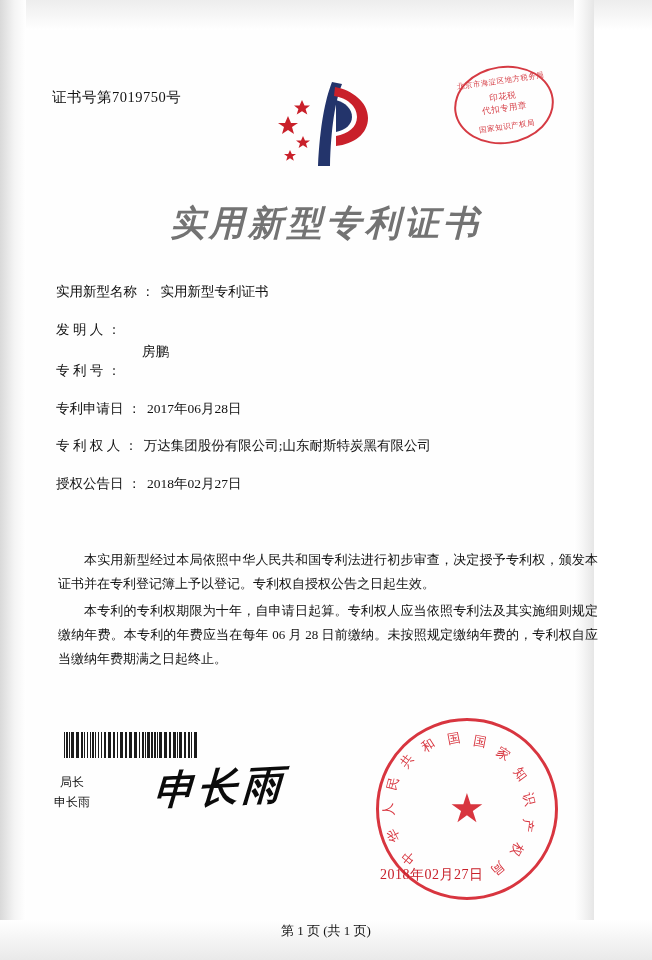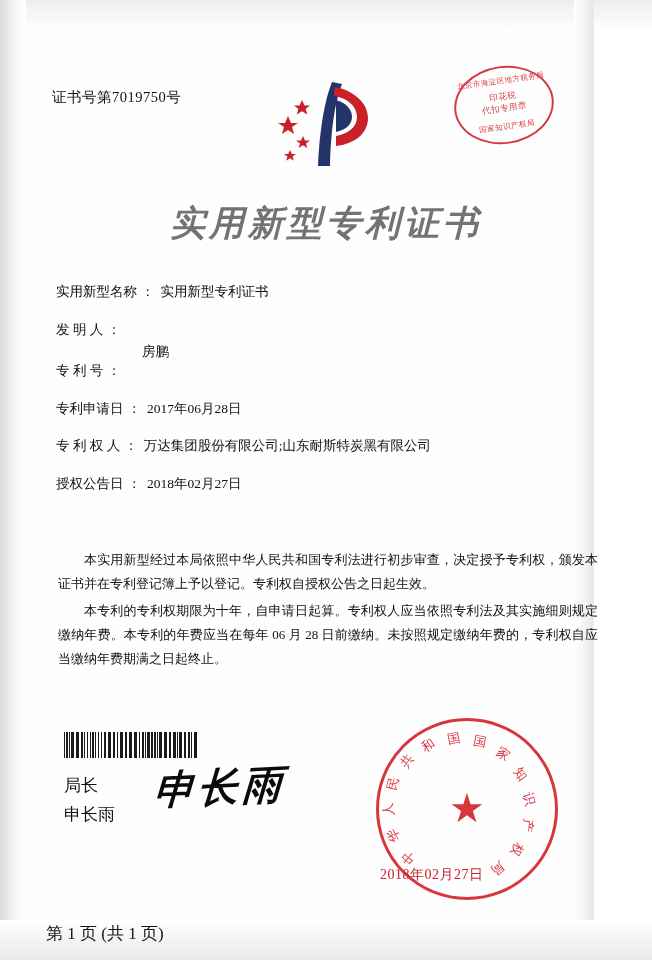--- a/index.html
+++ b/index.html
@@ -186,25 +186,26 @@
   }
   .barcode i {
     display: block;
     background: #1b1b1b;
     height: 100%;
   }
 
   
   .sig-block {
     position: absolute;
-    left: 18px;
+    left: 8px;
     top: 712px;
-    font-size: 17px;
+    font-size: 12px;
     line-height: 1.7;
     color: #111;
+    text-align: center;
   }
   .sig-hand {
     position: absolute;
     left: 108px;
     top: 700px;
     font-size: 40px;
     font-family: "Liberation Serif", serif;
     font-style: italic;
     font-weight: bold;
     color: #0b0b0b;
@@ -256,21 +257,22 @@
     letter-spacing: .5px;
     font-family: "Liberation Serif", serif;
   }
 
   
   .footer {
     position: absolute;
     left: 0;
     top: 862px;
     width: 560px;
-    font-size: 17px;
+    text-align: center;
+    font-size: 13px;
     color: #151515;
   }
 </style>
 </head>
 <body>
 
 <div class="page">
 
   <div class="edge-top"></div>
   <div class="edge-left"></div>

